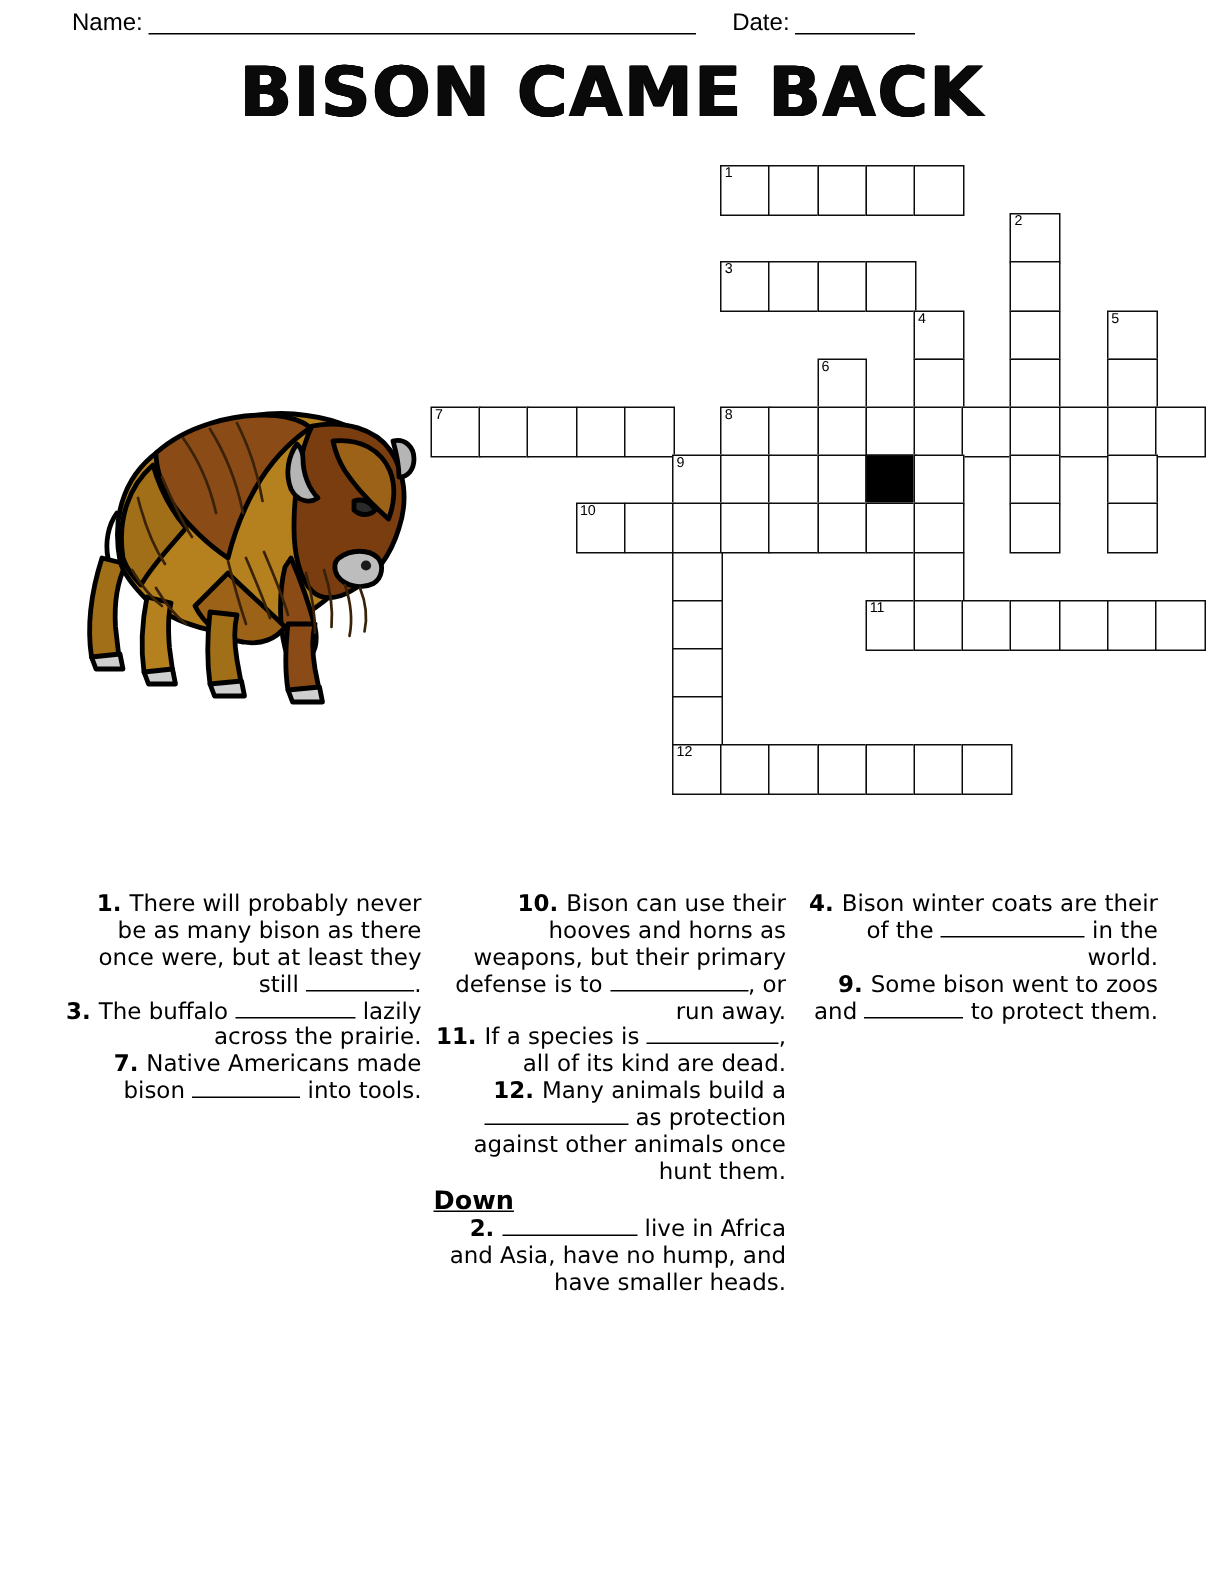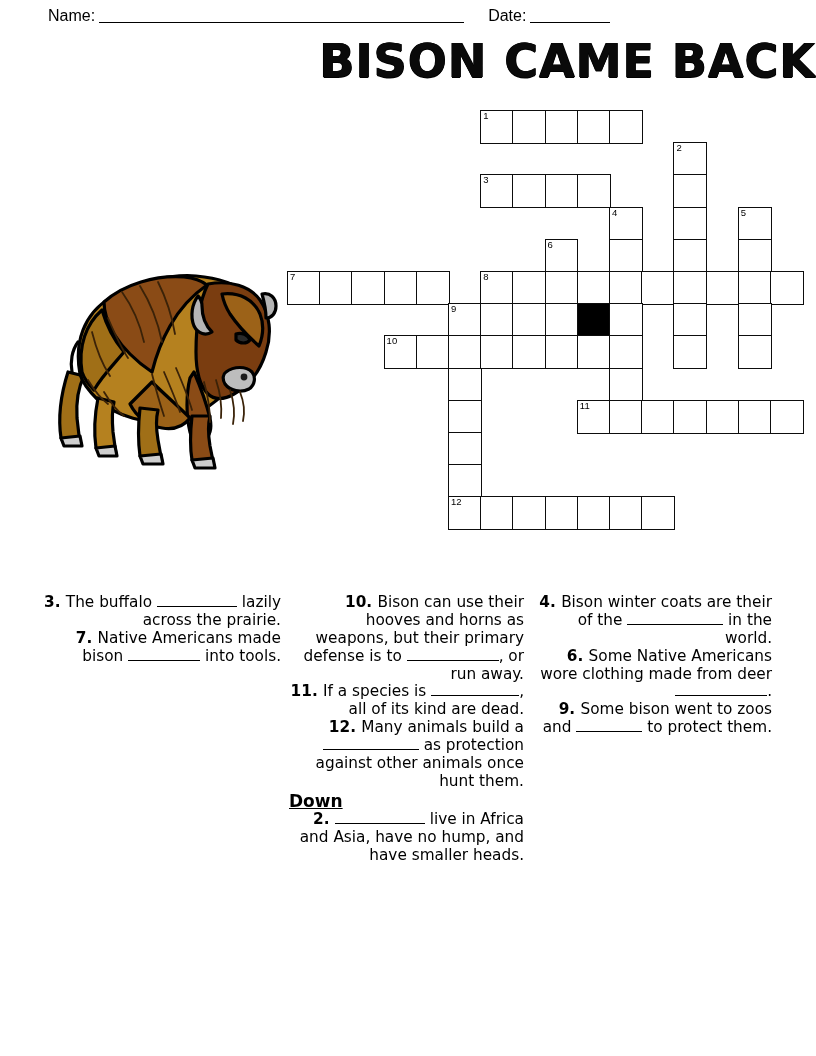--- a/index.html
+++ b/index.html
@@ -46,21 +46,21 @@
     font-family: "Liberation Sans", sans-serif;
     margin-left: 24px;
     white-space: nowrap;
   }
 
   
   .puzzle-title {
     position: absolute;
     left: 0; top: 38px;
     width: 816px;
-    text-align: right;
+    text-align: center;
     font-family: "DejaVu Sans", sans-serif;
     font-weight: bold;
     font-size: 46px;
     letter-spacing: 1px;
     line-height: 1.0;
     color: #0a0a0a;
     text-shadow: 0.6px 0 0 #000, -0.6px 0 0 #000, 0 0.6px 0 #000;
   }
 
   
@@ -323,35 +323,35 @@
     <div class="cw-cell" style="left: 225.4px; top: 386.4px; width: 33.8px; height: 33.8px;"></div>
     <div class="cw-cell" style="left: 257.6px; top: 386.4px; width: 33.8px; height: 33.8px;"></div>
     <div class="cw-cell" style="left: 289.8px; top: 386.4px; width: 33.8px; height: 33.8px;"></div>
     <div class="cw-cell" style="left: 322px; top: 386.4px; width: 33.8px; height: 33.8px;"></div>
     <div class="cw-cell" style="left: 354.2px; top: 386.4px; width: 33.8px; height: 33.8px;"></div>
   </div>
 
 <div class="clues">
   <div class="clue-col col1">
     <div id="col1-clues">
+        <p class="clue"><span class="cnum">1. </span><span>There will probably never be as many bison as there once were, but at least they still </span><span class="blank" style="width: 72px;"></span><span>.</span></p>
         <p class="clue"><span class="cnum">3. </span><span>The buffalo </span><span class="blank" style="width: 80px;"></span><span> lazily across the prairie.</span></p>
         <p class="clue"><span class="cnum">7. </span><span>Native Americans made bison </span><span class="blank" style="width: 72px;"></span><span> into tools.</span></p>
       </div>
   </div>
   <div class="clue-col col2">
     <div id="col2-clues">
         <p class="clue"><span class="cnum">10. </span><span>Bison can use their hooves and horns as weapons, but their primary defense is to </span><span class="blank" style="width: 92px;"></span><span>, or run away.</span></p>
         <p class="clue"><span class="cnum">11. </span><span>If a species is </span><span class="blank" style="width: 88px;"></span><span>, all of its kind are dead.</span></p>
         <p class="clue"><span class="cnum">12. </span><span>Many animals build a </span><span class="blank" style="width: 96px;"></span><span> as protection against other animals once hunt them.</span></p>
       </div>
     <div class="clue-heading">Down</div>
     <div id="col2-down-clues">
         <p class="clue"><span class="cnum">2. </span><span> </span><span class="blank" style="width: 90px;"></span><span> live in Africa and Asia, have no hump, and have smaller heads.</span></p>
       </div>
   </div>
   <div class="clue-col col3">
     <div id="col3-clues">
         <p class="clue"><span class="cnum">4. </span><span>Bison winter coats are their of the </span><span class="blank" style="width: 96px;"></span><span> in the world.</span></p>
-        <p class="clue"><span class="cnum">6. </span><span>Some Native Americans wore clothing made from deer </span><span class="blank" style="width: 92px;"></span><span>.</span></p>
         <p class="clue"><span class="cnum">9. </span><span>Some bison went to zoos and </span><span class="blank" style="width: 66px;"></span><span> to protect them.</span></p>
       </div>
   </div>
 </div>
 
 </body></html>

